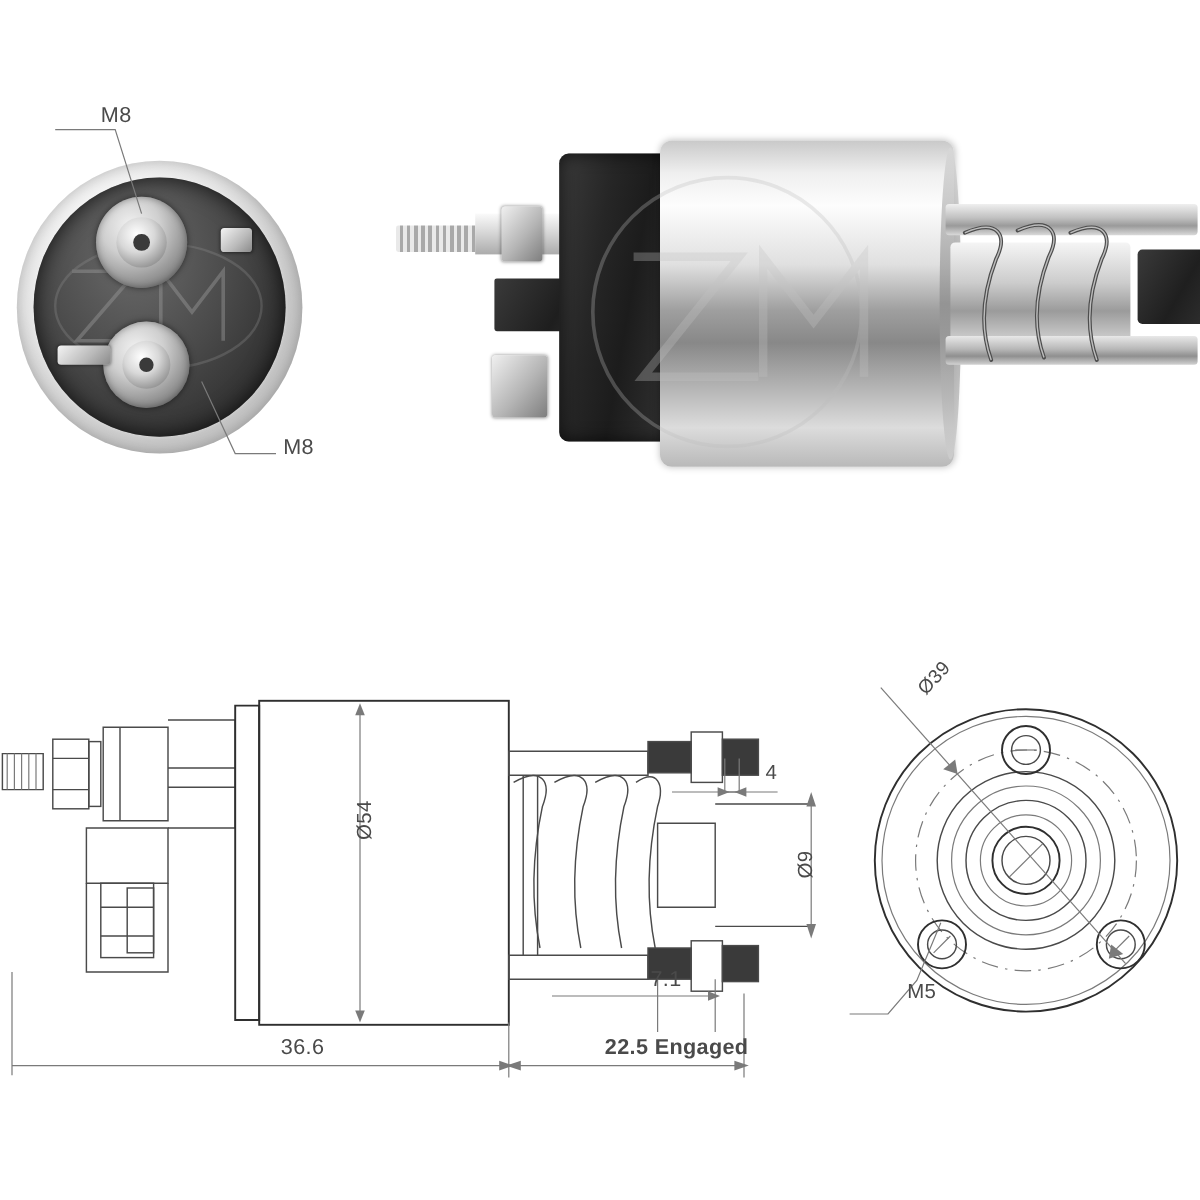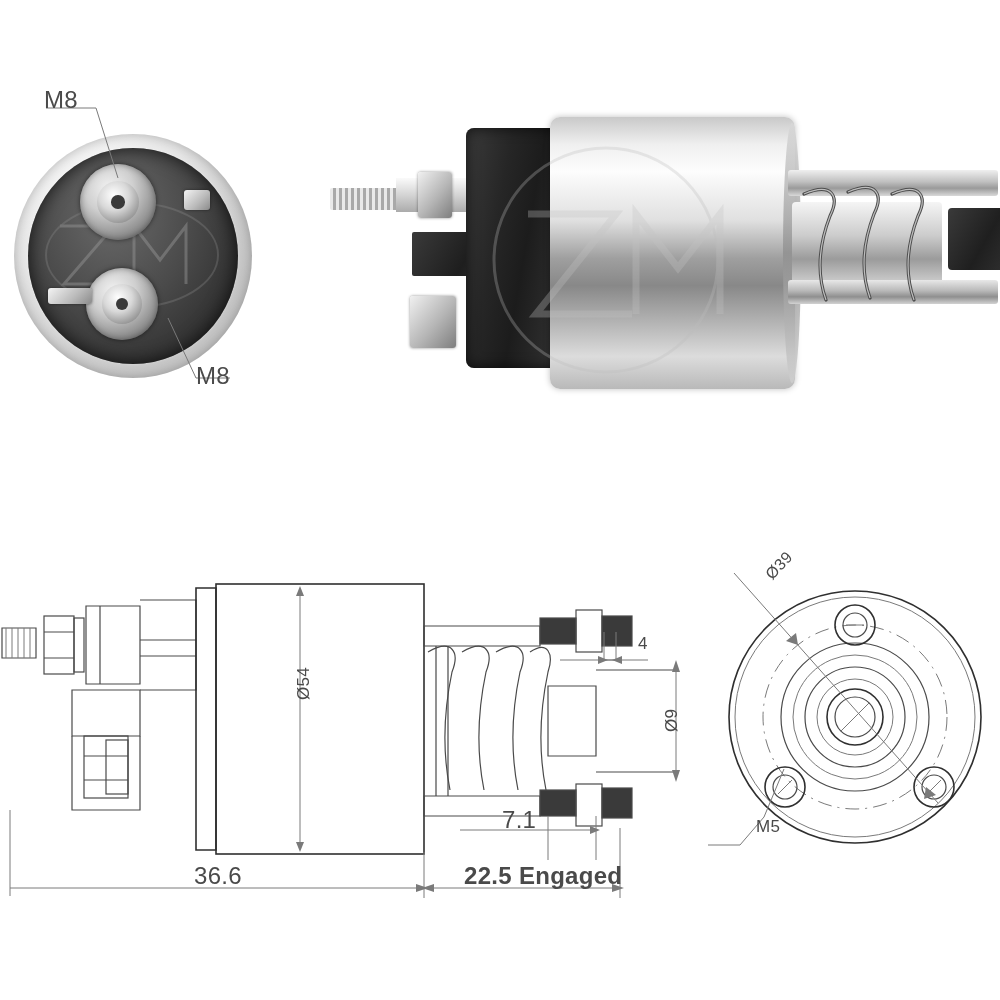--- a/index.html
+++ b/index.html
@@ -17,21 +17,21 @@
   
   .dim{
     position:absolute;
     font-family:"Liberation Sans", sans-serif;
     color:#4a4a4a;
     white-space:nowrap;
     letter-spacing:.3px;
   }
   .dim.s16{font-size:16px;}
   .dim.s17{font-size:17px;}
-  .dim.s18{font-size:24px;}
+  .dim.s18{font-size:18px;margin-left:40px;}
   .dim.rot90{transform:rotate(-90deg);transform-origin:left top;}
   .dim.rot45{transform:rotate(-47deg);transform-origin:left top;}
 
   
   #endview{left:8px;top:128px;width:252px;height:258px;}
   .ev-outer{
     position:absolute;left:6px;top:6px;width:238px;height:244px;border-radius:50%;
     background:
       radial-gradient(ellipse at 35% 28%, #fdfdfd 0%, #e6e6e6 42%, #c9c9c9 68%, #b4b4b4 100%);
     box-shadow:inset 0 0 12px rgba(0,0,0,.25);

